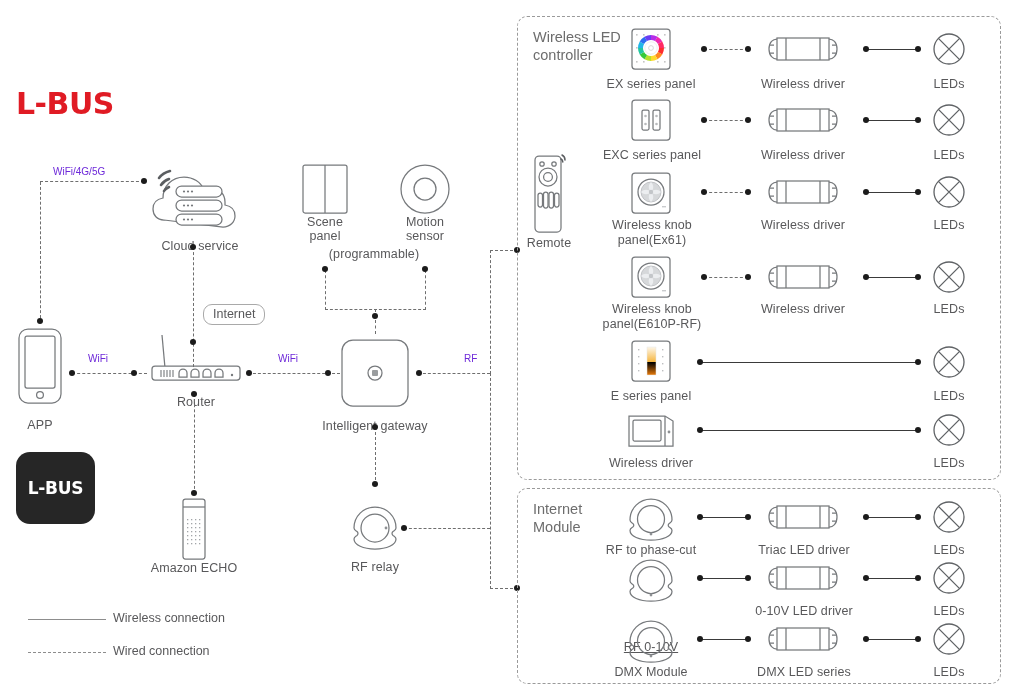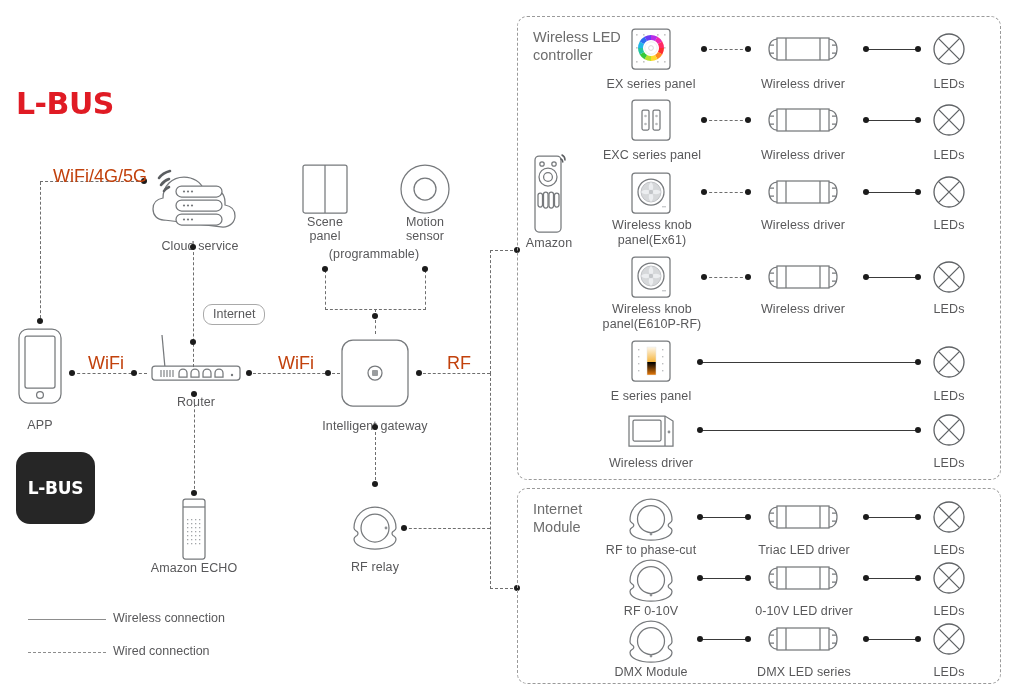--- a/index.html
+++ b/index.html
@@ -27,21 +27,21 @@
     font-size:17px;font-weight:bold;letter-spacing:-0.3px;
     font-family:"DejaVu Sans","Liberation Sans",sans-serif;
   }
 
   
   .ln{position:absolute;background:#3a3a3a;}
   .h-solid{height:1.3px;}
   .h-dash{height:0;border-top:1.4px dashed #6e6e6e;background:none;}
   .v-dash{width:0;border-left:1.4px dashed #6e6e6e;background:none;}
   .dot{position:absolute;width:6px;height:6px;border-radius:50%;background:#1b1b1b;}
-  .cap{position:absolute;font-size:18px;color:#c2410c;white-space:nowrap;}
+  .cap{position:absolute;font-size:10px;color:#6d28d9;white-space:nowrap;}
 
   .pill{
     position:absolute;border:1px solid #a9a9a9;border-radius:9px;
     padding:2px 9px 3px;font-size:12.5px;color:#58585a;background:#fff;
   }
 
   
   .group{
     position:absolute;border:1.4px dashed #9a9a9a;border-radius:10px;background:transparent;
   }
@@ -239,21 +239,21 @@
 <div class="dot" style="left:322px;top:266px;"></div>
 <div class="dot" style="left:422px;top:266px;"></div>
 <div class="dot" style="left:372px;top:313px;"></div>
 
 <div class="ln v-dash" style="left:375px;top:427px;height:58px;"></div>
 <div class="dot" style="left:372px;top:424px;"></div>
 <div class="dot" style="left:372px;top:481px;"></div>
 
 <div class="ln h-dash" style="left:418px;top:373px;width:72px;"></div>
 <div class="dot" style="left:416px;top:370px;"></div>
-<div class="cap" style="left:447px;top:353px;">RF</div>
+<div class="cap" style="left:464px;top:353px;">RF</div>
 
 <div class="ln v-dash" style="left:490px;top:250px;height:124px;"></div>
 <div class="ln v-dash" style="left:490px;top:373px;height:216px;"></div>
 
 <div class="ln h-dash" style="left:490px;top:250px;width:28px;"></div>
 <div class="dot" style="left:514px;top:247px;"></div>
 
 <div class="ln h-dash" style="left:490px;top:588px;width:28px;"></div>
 <div class="dot" style="left:514px;top:585px;"></div>
 
@@ -270,21 +270,21 @@
     <rect class="stk" x="7" y="45" width="4.5" height="14" rx="2.2"></rect>
     <rect class="stk" x="12.5" y="44" width="4.5" height="16" rx="2.2"></rect>
     <rect class="stk" x="18" y="44" width="4.5" height="16" rx="2.2"></rect>
     <rect class="stk" x="23.5" y="45" width="4.5" height="14" rx="2.2"></rect>
     <g fill="none" stroke="#5b5e61" stroke-width="1.5" stroke-linecap="round">
       <path d="M31 7c2 1 3 3 3 5"></path>
       <path d="M30 11c1.2.6 1.8 1.7 1.8 2.9"></path>
     </g>
   </svg>
 </div>
-<div class="lbl" style="left:505px;top:236px;width:88px;">Amazon</div>
+<div class="lbl" style="left:505px;top:236px;width:88px;">Remote</div>
 
 <div class="group" style="left:517px;top:16px;width:482px;height:462px;"></div>
 <div class="group-title" style="left:533px;top:28px;width:120px;">
   <div>Wireless LED</div>
   <div>controller</div>
 </div>
 
 <div class="group" style="left:517px;top:488px;width:482px;height:194px;"></div>
 <div class="group-title" style="left:533px;top:500px;width:110px;">
   <div>Internet</div>
@@ -575,21 +575,21 @@
 </div>
 <div class="lbl" style="left:914px;top:543px;width:70px;">LEDs</div>
 
 <div class="node" style="left:629px;top:559px;width:44px;height:44px;">
   <svg class="ico" width="44" height="44" viewBox="0 0 44 44">
     <path class="stk" d="M22 1c11.6 0 21 9.4 21 21 0 1.9-1.4 2.4-2.8 3.4-1.3 1-1.3 2.7 0 3.7 1.4 1 2.8 1.5 2.8 3.4 0 5.8-9.4 9.6-21 9.6S1 38.3 1 32.5c0-1.9 1.4-2.4 2.8-3.4 1.3-1 1.3-2.7 0-3.7C2.4 24.4 1 23.9 1 22 1 10.4 10.4 1 22 1z"></path>
     <circle class="stk" cx="22" cy="21" r="13.5"></circle>
     <circle cx="22" cy="36" r="1.4" fill="#8d9093"></circle>
   </svg>
 </div>
-<div class="lbl" style="left:591px;top:604px;width:120px;">RF 0-10V</div>
+<div class="lbl" style="left:591px;top:640px;width:120px;text-decoration:underline;">RF 0-10V</div>
 
 <div class="ln h-solid" style="left:700px;top:578px;width:48px;"></div>
 <div class="dot" style="left:697px;top:575px;"></div>
 <div class="dot" style="left:745px;top:575px;"></div>
 
 <div class="node" style="left:765px;top:565px;width:76px;height:26px;">
   <svg class="ico" width="76" height="26" viewBox="0 0 76 26">
     <rect class="stk fillw" x="12" y="2" width="52" height="22"></rect>
     <path class="stk" d="M12 3c-4 0-8 3-8 10s4 10 8 10"></path>
     <path class="stk" d="M64 3c4 0 8 3 8 10s-4 10-8 10"></path>

